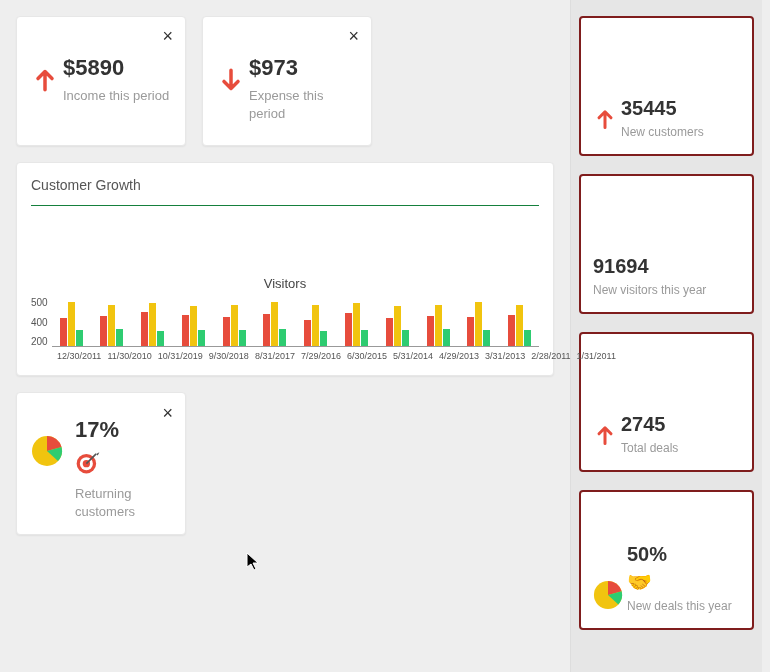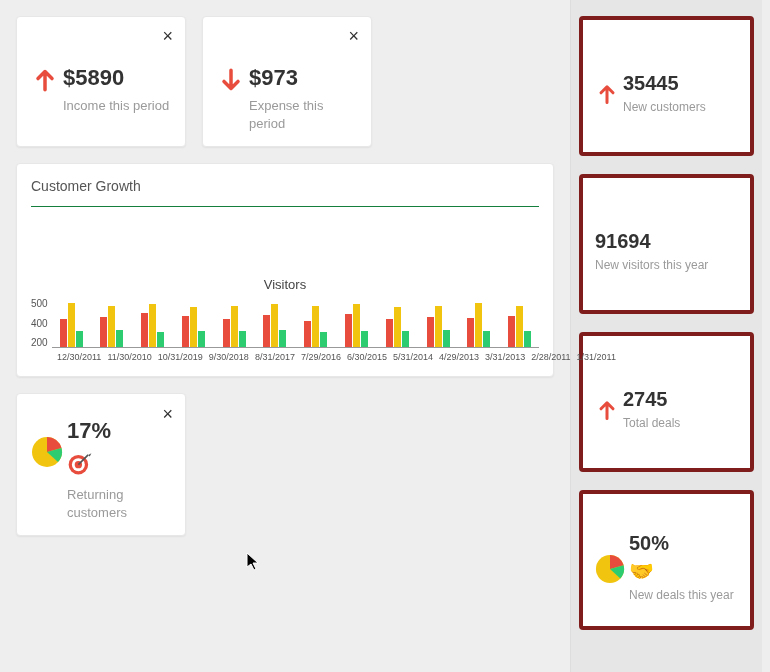--- a/index.html
+++ b/index.html
@@ -22,21 +22,21 @@
     border: 1px solid #e7e7e7;
     padding: 14px;
     position: relative;
   }
   .metric-card { width: 170px; min-height: 130px; display: flex; align-items: flex-start; }
   .metric-card .close {
     position: absolute; top: 10px; right: 12px;
     font-size: 18px; color: #333; cursor: pointer; line-height: 1;
   }
   .metric-card .arrow { width: 32px; flex: 0 0 32px; margin-top: 30px; }
-  .metric-card .body { flex: 1; margin-top: 34px; }
+  .metric-card .body { flex: 1; margin-top: 24px; }
   .metric-card .value { font-size: 22px; font-weight: bold; color: #333; }
   .metric-card .label { font-size: 13px; color: #9a9a9a; margin-top: 6px; line-height: 1.35; }
 
   .growth-card { margin-top: 16px; width: 538px; }
   .growth-card h3 { font-size: 14px; font-weight: normal; color: #555; padding-bottom: 12px; border-bottom: 1px solid #15803d; }
   .chart-wrap { margin-top: 70px; }
   .chart-title { text-align: center; font-size: 13px; color: #444; margin-bottom: 6px; }
   .chart-area { display:flex; }
   .y-axis { display:flex; flex-direction:column; justify-content:space-between; font-size:10px; color:#555; height:50px; text-align:right; padding-right:4px; }
   .bars-row { flex:1; display:flex; gap:2px; align-items:flex-end; height:50px; border-bottom:1px solid #999; }
@@ -49,27 +49,27 @@
   .x-axis span { flex:1; text-align:center; white-space:nowrap; overflow:visible; }
   .legend { display:flex; justify-content:center; gap:16px; font-size:11px; color:#555; margin-top:16px; padding-bottom:18px;}
   .legend-item { display:flex; align-items:center; gap:5px; }
   .swatch { width:14px; height:4px; border-radius:1px; display:inline-block; }
   .swatch.red{background:#e74c3c;} .swatch.yellow{background:#f1c40f;} .swatch.green{background:#2ecc71;}
 
   .returning-card { margin-top: 16px; width: 170px; min-height:140px; }
   .returning-card .close { position:absolute; top:10px; right:12px; font-size:18px; color:#333; cursor:pointer; }
   .returning-card .row { display:flex; align-items:flex-start; margin-top:10px; }
   .pie-wrap { width:36px; flex:0 0 36px; margin-top:18px; }
-  .returning-card .body { flex:1; }
+  .returning-card .body { flex:1; margin-left:8px; }
   .returning-card .value { font-size:22px; font-weight:bold; color:#333; }
   .returning-card .icon-row { margin-top:6px; }
   .returning-card .label { font-size:13px; color:#9a9a9a; margin-top:6px; line-height:1.35; }
 
   
-  .side-card { background:#fff; border-radius:4px; border:4px solid #7f1d1d; padding:14px 12px; margin-bottom:18px; min-height:140px; display:flex; align-items:center; }
+  .side-card { background:#fff; border-radius:4px; border:2px solid #7f1d1d; padding:14px 12px; margin-bottom:18px; min-height:140px; display:flex; align-items:flex-end; }
   .side-card .arrow { width:28px; flex:0 0 28px; margin-top:20px; }
   .side-card .body { flex:1; margin-top:16px; }
   .side-card .value { font-size:20px; font-weight:bold; color:#333; }
   .side-card .label { font-size:12px; color:#9a9a9a; margin-top:4px; line-height:1.35; }
   .side-card.noicon .body { margin-left:0; }
   .side-card .pie-wrap { width:34px; flex:0 0 34px; margin-top:22px; }
 
   
   svg.arrow-up path, svg.arrow-down path { stroke:#e74c3c; stroke-width:5; fill:none; stroke-linecap:round; stroke-linejoin:round; }
 

